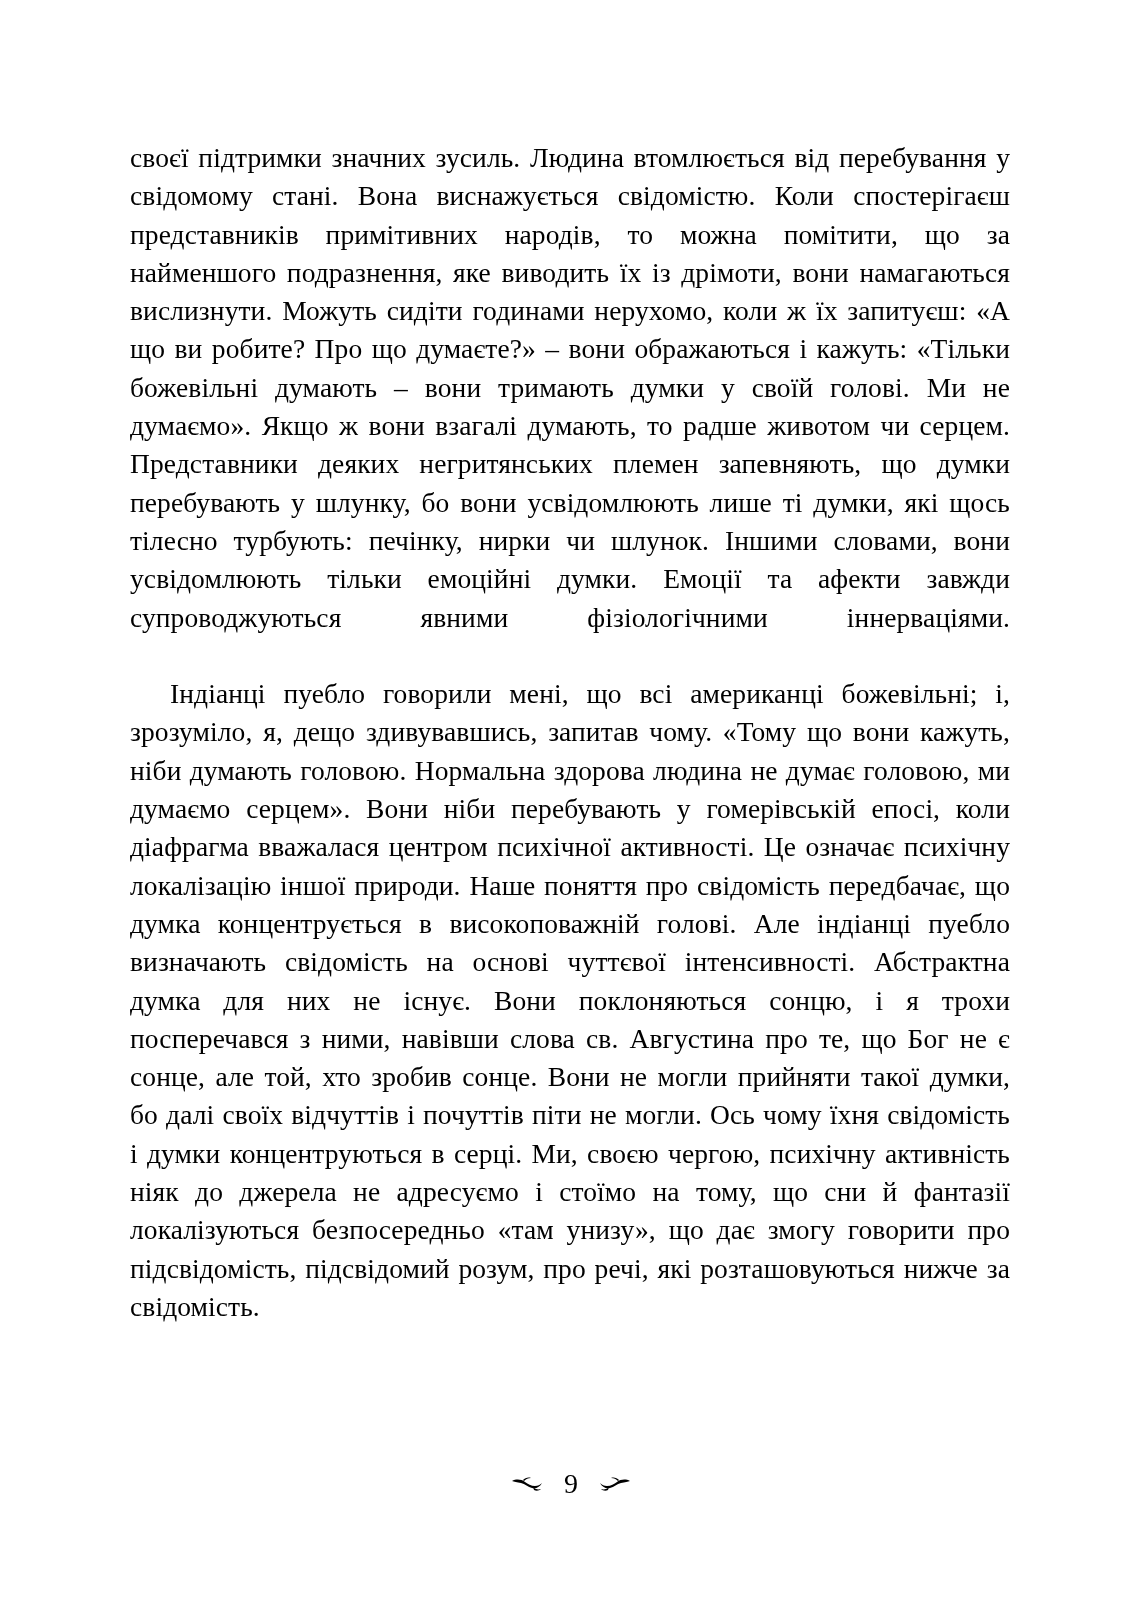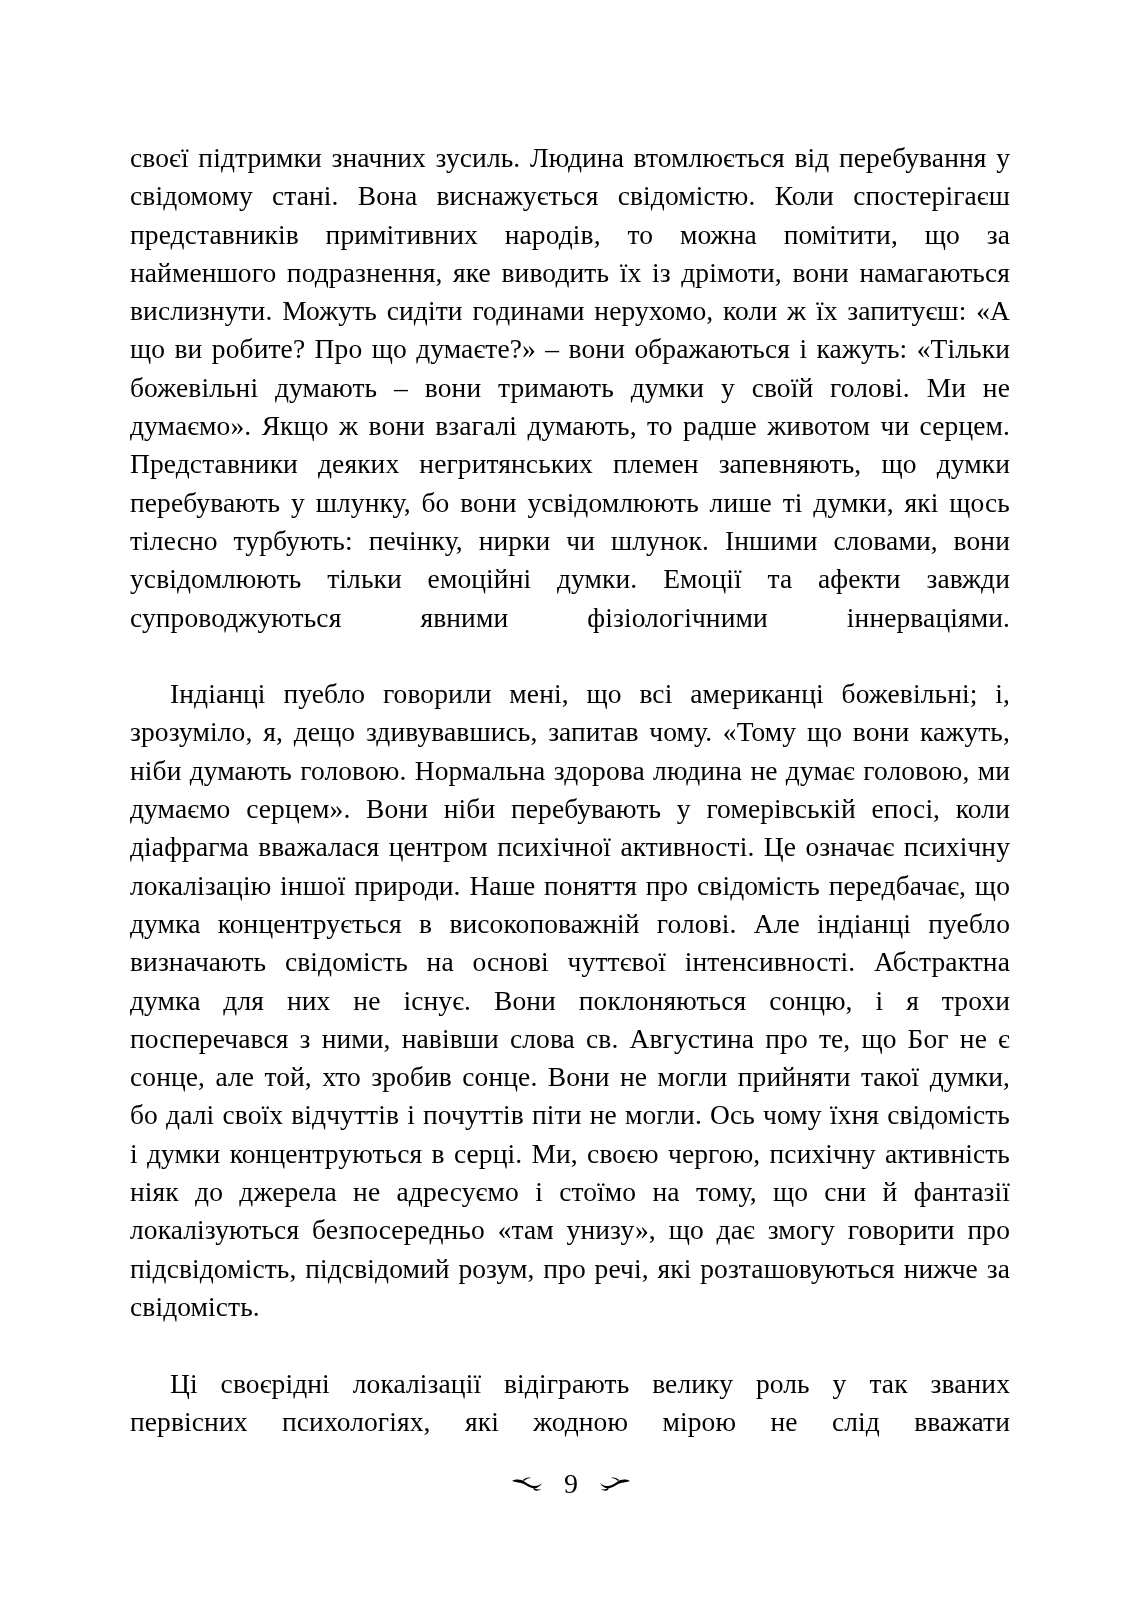--- a/index.html
+++ b/index.html
@@ -94,21 +94,20 @@
 <body>
 
 <div class="page">
 
   <div class="text-column">
 
     <p class="para"><span>своєї підтримки значних зусиль. Людина втомлюється від перебування у свідомому стані. Вона виснажується свідомістю. Коли спостерігаєш представників примітивних народів, то можна помітити, що за найменшого подразнення, яке виводить їх із дрімоти, вони намагаються вислизнути. Можуть сидіти годинами нерухомо, коли ж їх запитуєш: «А що ви робите? Про що думаєте?» – вони ображаються і кажуть: «Тільки божевільні думають – вони тримають думки у своїй голові. Ми не думаємо». Якщо ж вони взагалі думають, то радше животом чи серцем. Представники деяких негритянських племен запевняють, що думки перебувають у шлунку, бо вони усвідомлюють лише ті думки, які щось тілесно турбують: печінку, нирки чи шлунок. Іншими словами, вони усвідомлюють тільки емоційні думки. Емоції та афекти завжди супроводжуються явними фізіологічними іннерваціями.</span></p>
 
     <p class="para indent"><span>Індіанці пуебло говорили мені, що всі американці божевільні; і, зрозуміло, я, дещо здивувавшись, запитав чому. «Тому що вони кажуть, ніби думають головою. Нормальна здорова людина не думає головою, ми думаємо серцем». Вони ніби перебувають у гомерівській епосі, коли діафрагма вважалася центром психічної активності. Це означає психічну локалізацію іншої природи. Наше поняття про свідомість передбачає, що думка концентрується в високоповажній голові. Але індіанці пуебло визначають свідомість на основі чуттєвої інтенсивності. Абстрактна думка для них не існує. Вони поклоняються сонцю, і я трохи посперечався з ними, навівши слова св. Августина про те, що Бог не є сонце, але той, хто зробив сонце. Вони не могли прийняти такої думки, бо далі своїх відчуттів і почуттів піти не могли. Ось чому їхня свідомість і думки концентруються в серці. Ми, своєю чергою, психічну активність ніяк до джерела не адресуємо і стоїмо на тому, що сни й фантазії локалізуються безпосередньо «там унизу», що дає змогу говорити про </span><span class="em">підсвідомість</span><span>, підсвідомий розум, про речі, які розташовуються </span><span class="em">нижче за</span><span> свідомість.</span></p>
 
-    <p class="para indent"><span>Ці своєрідні локалізації відіграють велику роль у так званих первісних психологіях, які жодною мірою не слід вважати</span></p>
 
   </div>
 
   <div class="footer">
     <span class="ornament left">
       <svg viewBox="0 0 34 20" xmlns="http://www.w3.org/2000/svg" aria-hidden="true">
         <path d="M2 7 C6 5, 11 5, 15 8 C18 10, 21 12, 25 12 C28 12, 30 11, 32 9 C30 13, 26 15, 22 14 C18 13, 15 10, 11 9 C7 8, 4 8, 2 7 Z" fill="#000000"></path>
         <path d="M23 13 C25 15, 28 16, 31 15 C29 17, 26 17, 24 16 Z" fill="#000000"></path>
         <path d="M13 6 C15 4, 18 3, 21 4 C18 4, 16 5, 14 7 Z" fill="#000000"></path>
       </svg>

